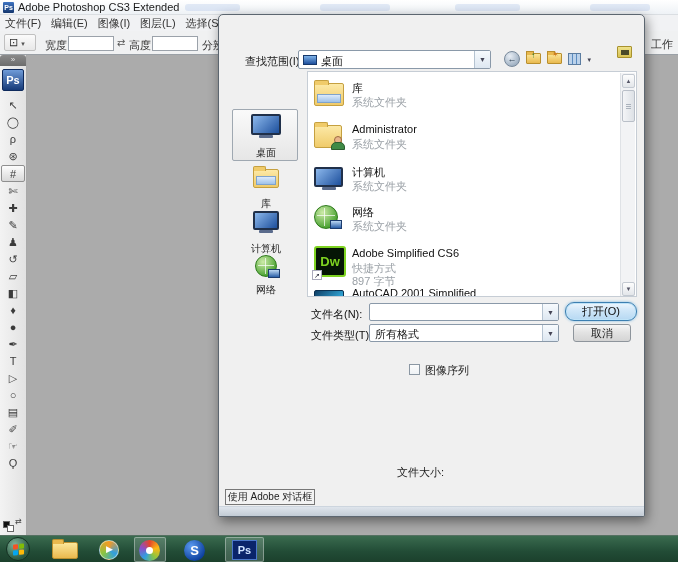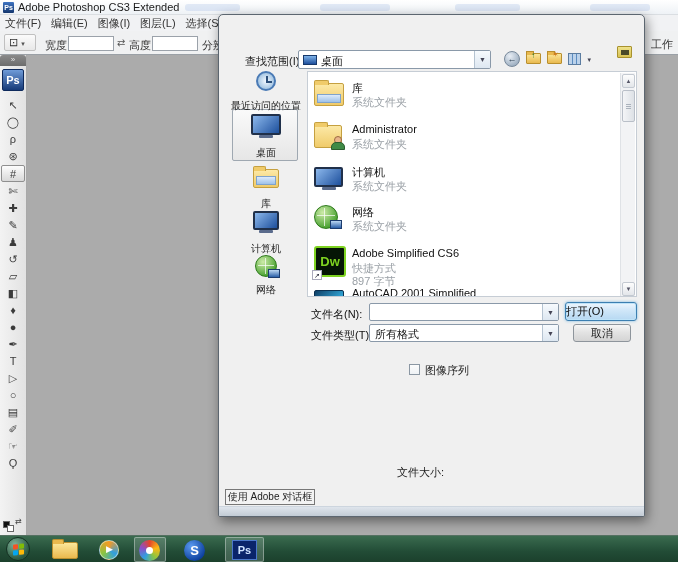--- a/index.html
+++ b/index.html
@@ -143,23 +143,23 @@
   .vscroll { position:absolute; right:1px; top:1px; width:15px; height:224px; background:#f2f3f5; border-left:1px solid #dfe2e6; }
   .vs-btn { position:absolute; left:1px; width:13px; height:14px; background:linear-gradient(#fdfdfd,#e3e6ea); border:1px solid #c3c9d1; border-radius:2px; font-size:6px; color:#556; text-align:center; line-height:13px; }
   .vs-up { top:1px; } .vs-dn { bottom:1px; }
   .vs-thumb { position:absolute; left:1px; top:17px; width:13px; height:32px; background:linear-gradient(90deg,#f4f5f7,#dde1e6); border:1px solid #b9bfc8; border-radius:2px; }
   .vs-thumb::after { content:""; position:absolute; left:3px; top:13px; right:3px; height:5px;
     background:repeating-linear-gradient(#aab2bc 0 1px,transparent 1px 2px); }
 
   .fld-label { position:absolute; font-size:11px; color:#111; }
   .cb-fname { left:150px; top:288px; width:190px; height:18px; }
   .cb-ftype { left:150px; top:309px; width:190px; height:18px; }
-  .btn-open { position:absolute; left:346px; top:287px; width:72px; height:19px; border:1px solid #3c7fb1; border-radius:3px;
+  .btn-open { position:absolute; left:346px; top:287px; width:72px; height:19px; border:1px solid #3c7fb1; border-radius:9px;
     background:linear-gradient(#eef6fd,#cfe6f8 45%,#b6d8f2); box-shadow:0 0 0 1px #bfe3f8 inset, 0 0 3px #7db9e0;
-    font-size:11px; line-height:17px; color:#0a0a0a; }
+    font-size:11px; text-align:center; line-height:17px; color:#0a0a0a; }
   .btn-cancel { position:absolute; left:354px; top:309px; width:58px; height:18px; border:1px solid #8e959c; border-radius:3px;
     background:linear-gradient(#f6f6f6,#e3e3e3 45%,#d4d4d4); font-size:11px; text-align:center; line-height:16px; }
   .chk { position:absolute; left:190px; top:349px; width:11px; height:11px; border:1px solid #8b97a3; background:linear-gradient(#fcfcfc,#eef2f5); }
   .chk-label { position:absolute; left:206px; top:348px; font-size:11px; }
   .fsz-label { position:absolute; left:178px; top:450px; font-size:11px; }
   .btn-adobe { position:absolute; left:6px; top:474px; width:90px; height:16px; border:1px solid #777; background:#f3f3f3;
     font-size:10px; text-align:center; line-height:14px; color:#222; }
   .dlg-footer { position:absolute; left:0; bottom:0; width:100%; height:10px; background:linear-gradient(#dfe5ec,#c2cbd5); border-top:1px solid #cdd5de; border-radius:0 0 2px 2px; }
 </style>
 </head>
@@ -241,24 +241,20 @@
     <div class="nav-fold nf-new">
         <span class="nav-badge" style="left:4px;top:-3px;color:#d07b1e;">✶</span>
       </div>
     <div class="views">
         <span class="grid"></span>
         <span class="dd">▾</span>
       </div>
     <div class="preview-fold"></div>
 
     <div class="sel-box"></div>
-    <div class="place" style="top:56px;">
-      <div class="icon-wrap"><span class="ic ic-clock"></span></div>
-      <span class="plabel">最近访问的位置</span>
-    </div>
     <div class="place" style="top:99px;">
       <div class="icon-wrap"><span class="ic ic-monitor"></span></div>
       <span class="plabel" style="margin-top:6px;">桌面</span>
     </div>
     <div class="place" style="top:154px;">
       <div class="icon-wrap"><span class="ic fold ic-lib"></span></div>
       <span class="plabel">库</span>
     </div>
     <div class="place" style="top:196px;">
       <div class="icon-wrap"><span class="ic ic-monitor" style="width:26px;height:19px;"></span></div>

